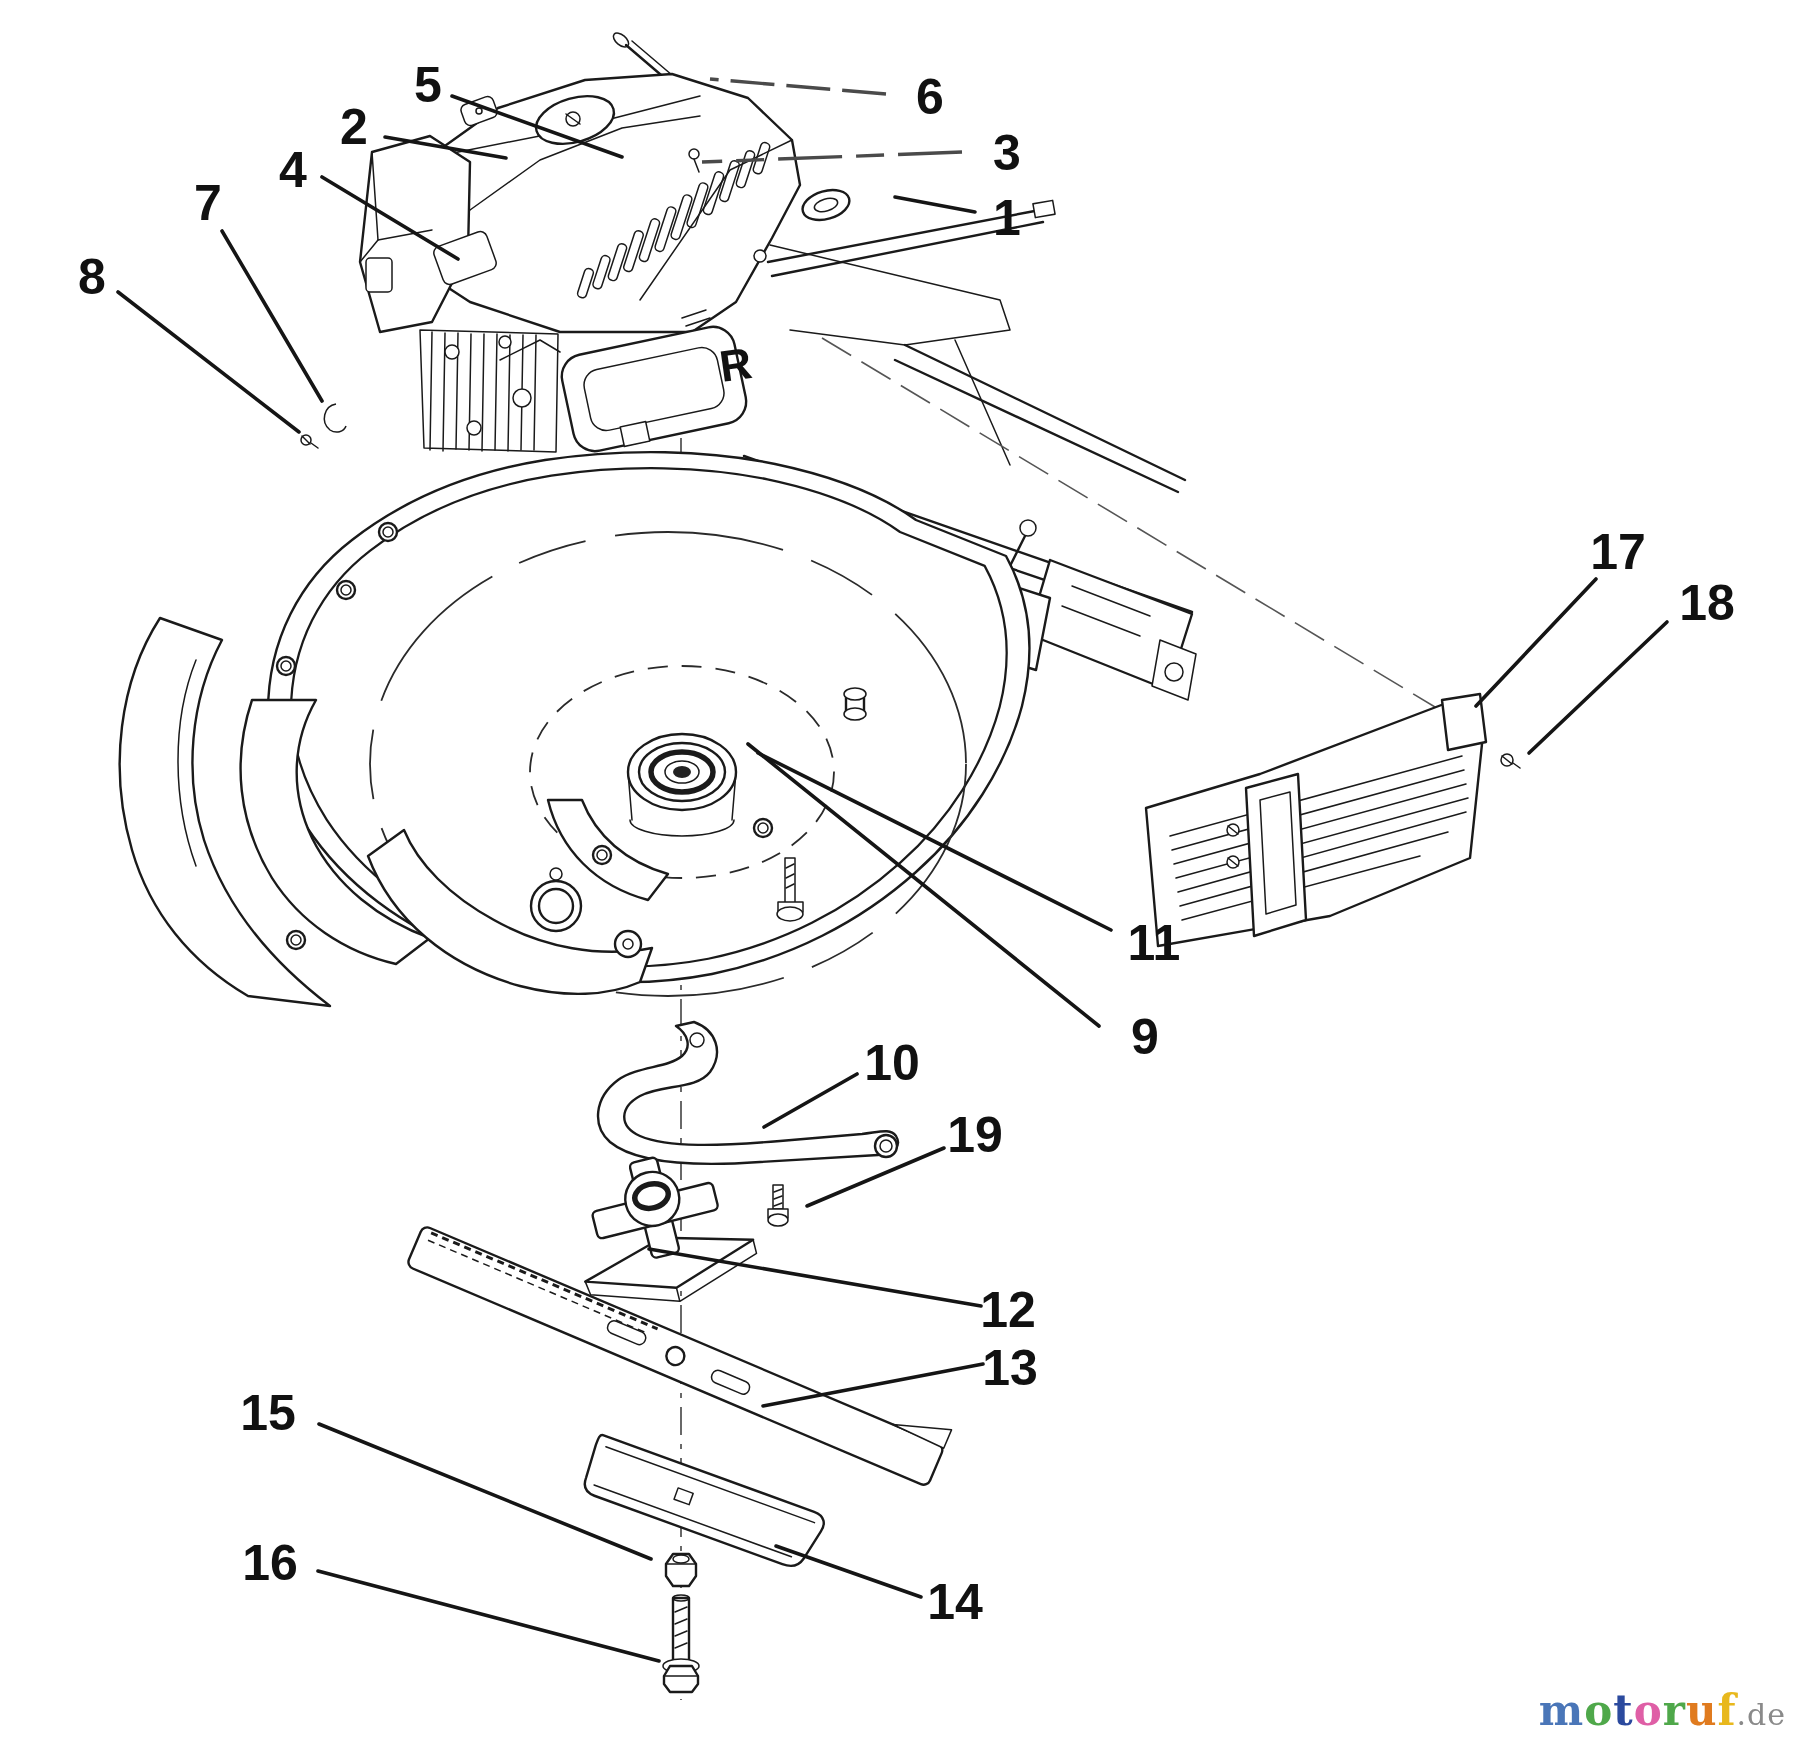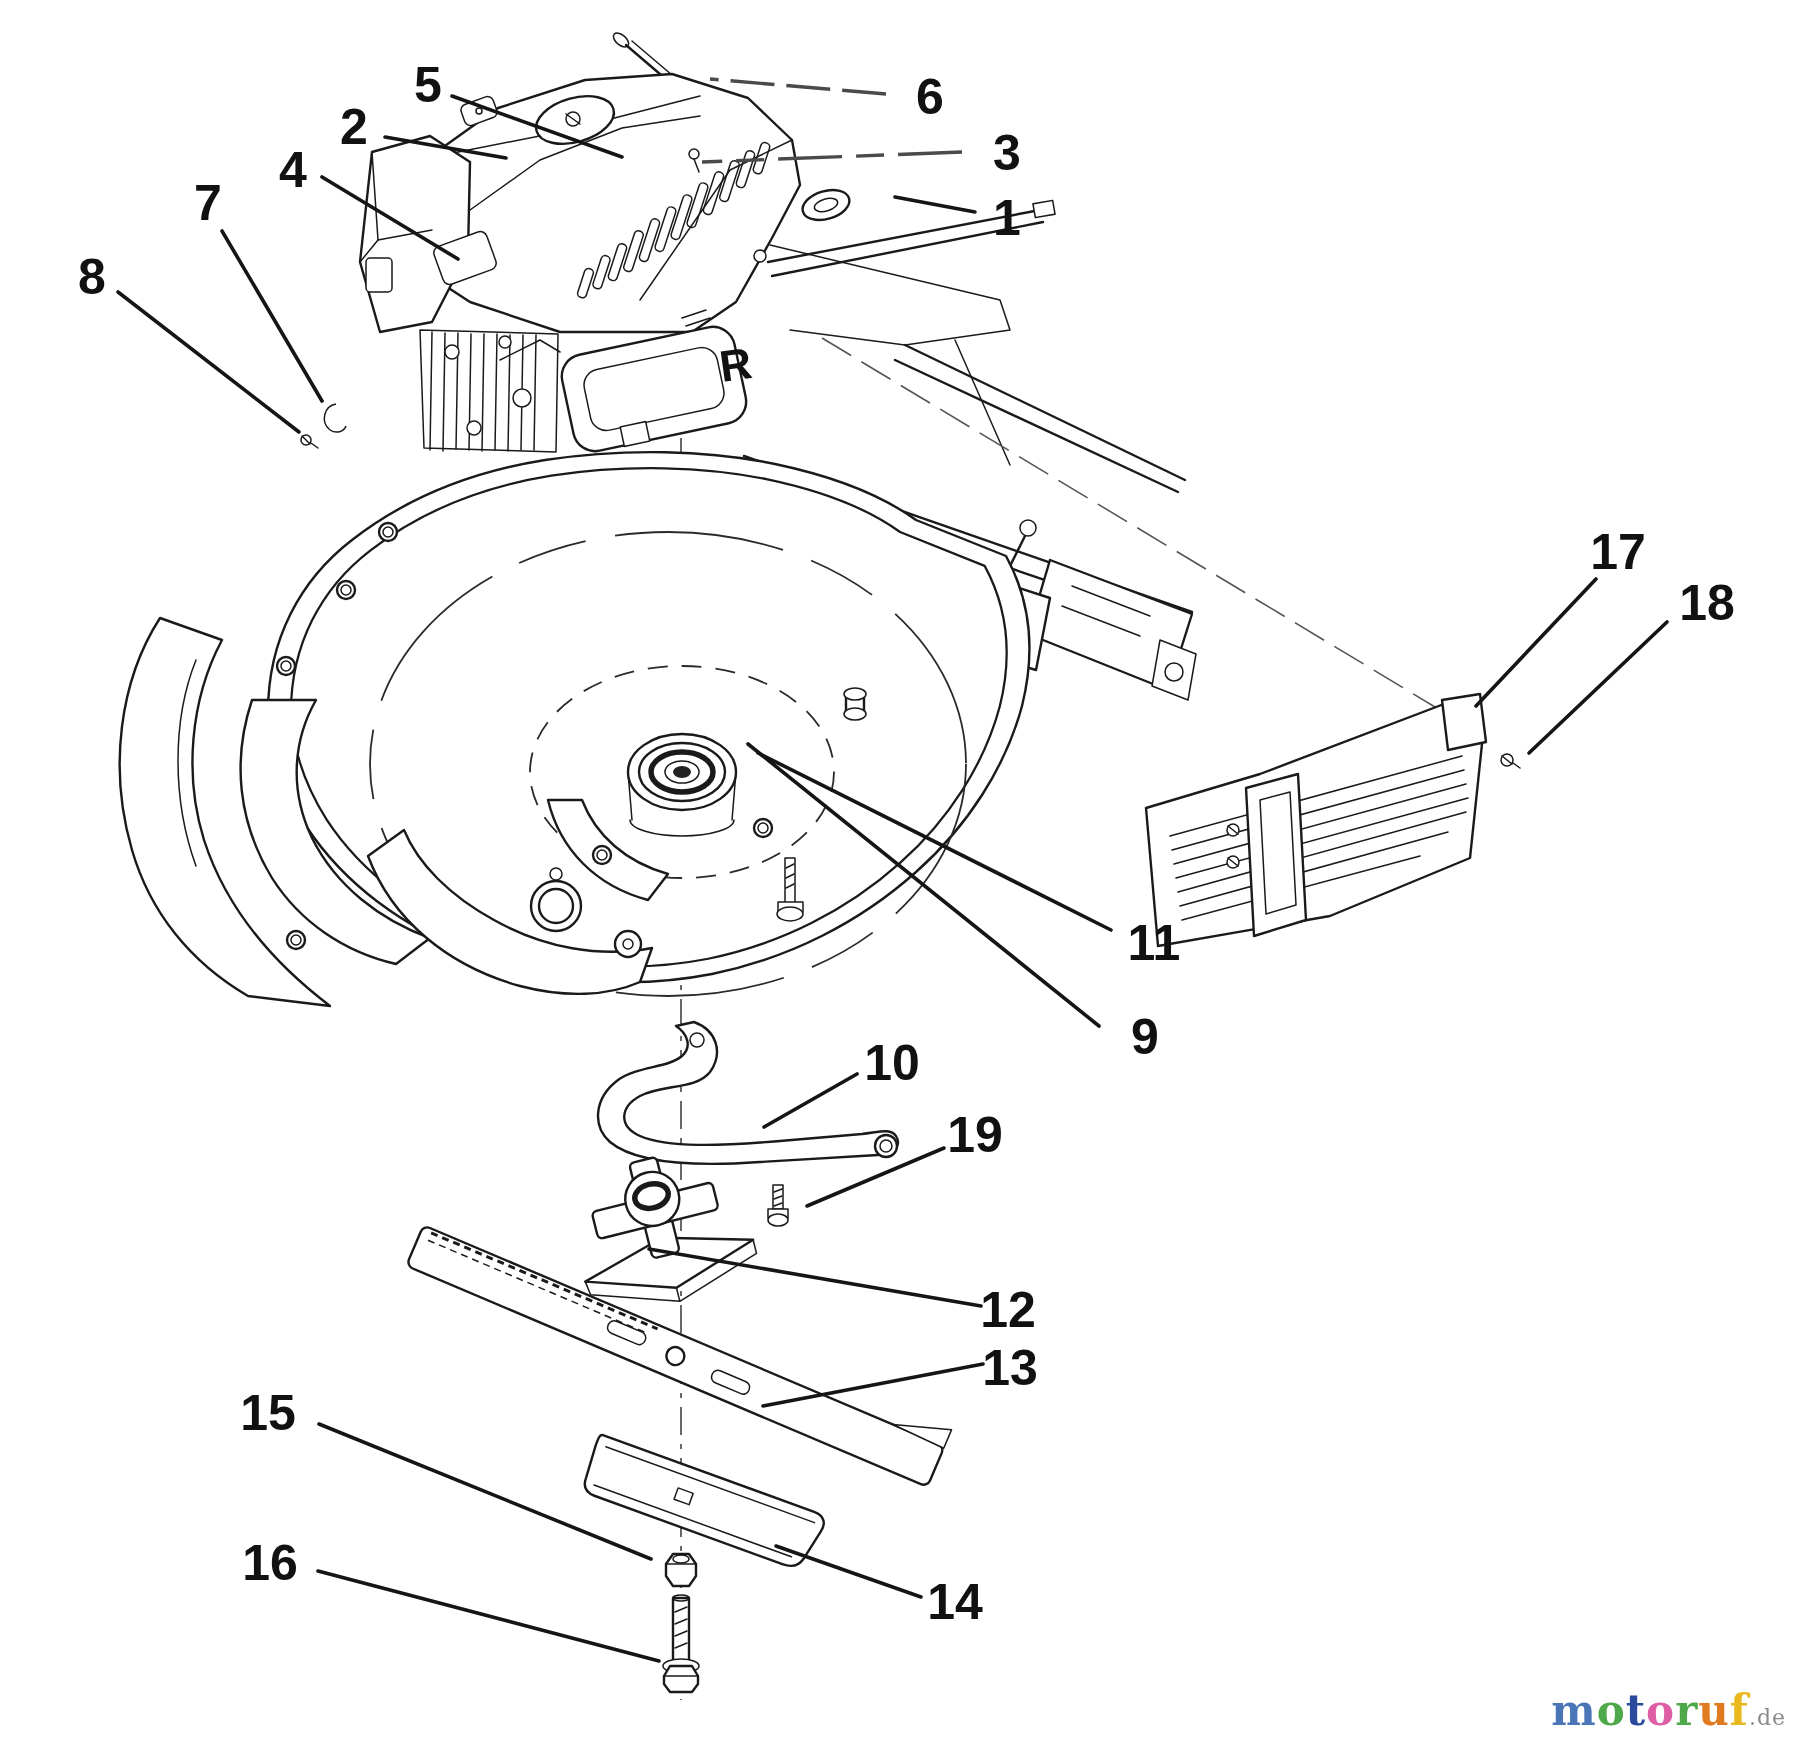--- a/index.html
+++ b/index.html
@@ -12,21 +12,21 @@
   .thin{stroke-width:1.5;}
   .thick{stroke-width:5.5;}
   .leader{fill:none;stroke:#151515;stroke-width:3.6;stroke-linecap:round;}
   .leader-dash{fill:none;stroke:#4a4a4a;stroke-width:3.4;stroke-linecap:butt;}
   .callout{font:600 50px "Liberation Sans",sans-serif;fill:#111;}
   .mark-r{font:700 44px "Liberation Sans",sans-serif;fill:#111;}
   
   #watermark{position:absolute;right:14px;bottom:6px;
              font-family:"DejaVu Serif","Liberation Serif",serif;font-weight:700;
              font-size:42px;letter-spacing:1px;user-select:none;}
-  #watermark .suffix{font-size:22px;font-weight:400;}
+  #watermark .suffix{font-size:30px;font-weight:400;}
 </style>
 </head>
 <body>
 
 <div id="stage">
 <svg width="1800" height="1741" viewBox="0 0 1800 1741">
 
   <g>
 
     <g>

